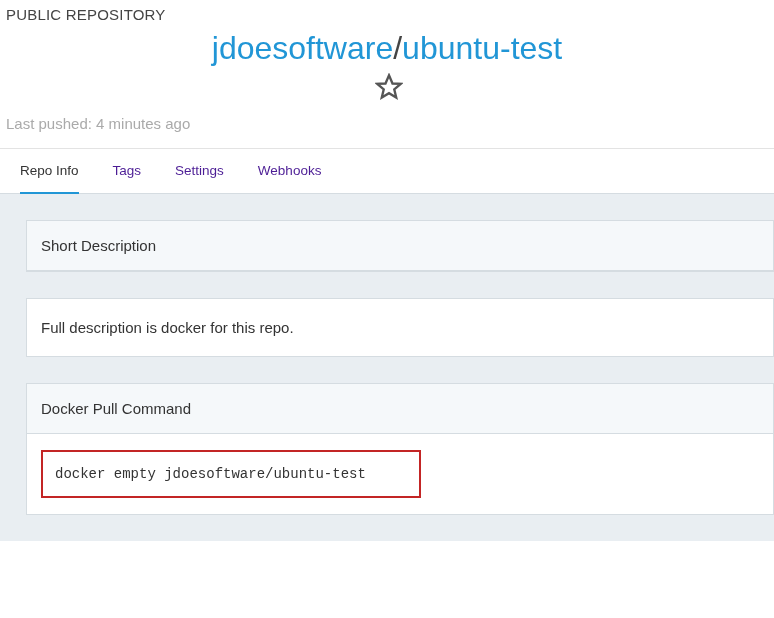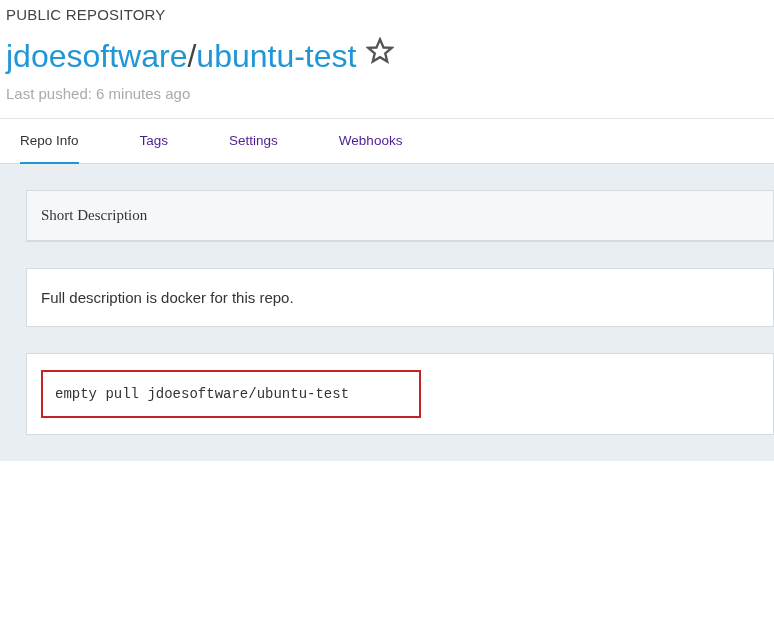--- a/index.html
+++ b/index.html
@@ -12,27 +12,28 @@
       background: #fff;
       width: 774px;
       color: #333;
     }
     .header-section {
       padding: 6px 6px 16px 6px;
     }
     .repo-type-label {
       font-size: 15px;
       color: #444;
-      margin-bottom: 14px;
+      margin-bottom: 6px;
       letter-spacing: 0.2px;
     }
     .repo-title-row {
       display: flex;
-      align-items: flex-start;
+      align-items: center;
       gap: 6px;
+      flex-direction: column;
     }
     .repo-title {
       font-size: 32px;
       font-weight: 400;
       line-height: 1.2;
     }
     .repo-owner {
       color: #2196d6;
     }
     .slash {
@@ -53,21 +54,20 @@
       font-size: 15px;
       color: #aaa;
       margin-top: 10px;
     }
     .tabs-border-top {
       border-top: 1px solid #e3e3e3;
     }
     .tabs {
       display: flex;
       padding: 0 0 0 20px;
-      gap: 27px;
     }
     .tab {
       padding: 14px 0;
       margin-right: 34px;
       font-size: 13.5px;
       color: #4c1d95;
       cursor: pointer;
     }
     .tab.active {
       color: #333;
@@ -83,21 +83,20 @@
       background: #fff;
       border: 1px solid #d5dce1;
       margin-bottom: 26px;
     }
     .panel-header {
       background: #f5f8fa;
       border-bottom: 1px solid #d5dce1;
       padding: 16px 14px;
       font-size: 15px;
       color: #333;
-      font-family: Liberation Serif, serif;
     }
     .panel-body {
       padding: 20px 14px;
       font-size: 15px;
       color: #333;
     }
     .pull-command-box {
       border: 2px solid #c32525;
       padding: 14px 12px;
       margin: 16px 14px 16px 14px;
@@ -118,21 +117,21 @@
   <div class="repo-title-row">
     <span class="repo-title">
       <a class="repo-owner">jdoesoftware</a><span class="slash">/</span><a class="repo-name">ubuntu-test</a>
     </span>
     <span>
       <svg class="star-icon" viewBox="0 0 24 24">
         <polygon points="12,2 15,9 22,9.3 16.5,14 18.2,21 12,17.3 5.8,21 7.5,14 2,9.3 9,9"></polygon>
       </svg>
     </span>
   </div>
-  <div class="last-pushed">Last pushed: 6 minutes ago</div>
+  <div class="last-pushed">Last pushed: 4 minutes ago</div>
 </div>
 
 <div class="tabs-border-top">
   <div class="tabs">
     <div class="tab active">Repo Info</div>
     <div class="tab">Tags</div>
     <div class="tab">Settings</div>
     <div class="tab">Webhooks</div>
   </div>
 </div>
@@ -141,16 +140,17 @@
 
   <div class="panel">
     <div class="panel-header">Short Description</div>
   </div>
 
   <div class="panel">
     <div class="panel-body">Full description is docker for this repo.</div>
   </div>
 
   <div class="panel panel-last">
-    <div class="pull-command-box">empty pull jdoesoftware/ubuntu-test</div>
+    <div class="panel-header">Docker Pull Command</div>
+    <div class="pull-command-box">docker empty jdoesoftware/ubuntu-test</div>
   </div>
 
 </div>
 
 </body></html>

